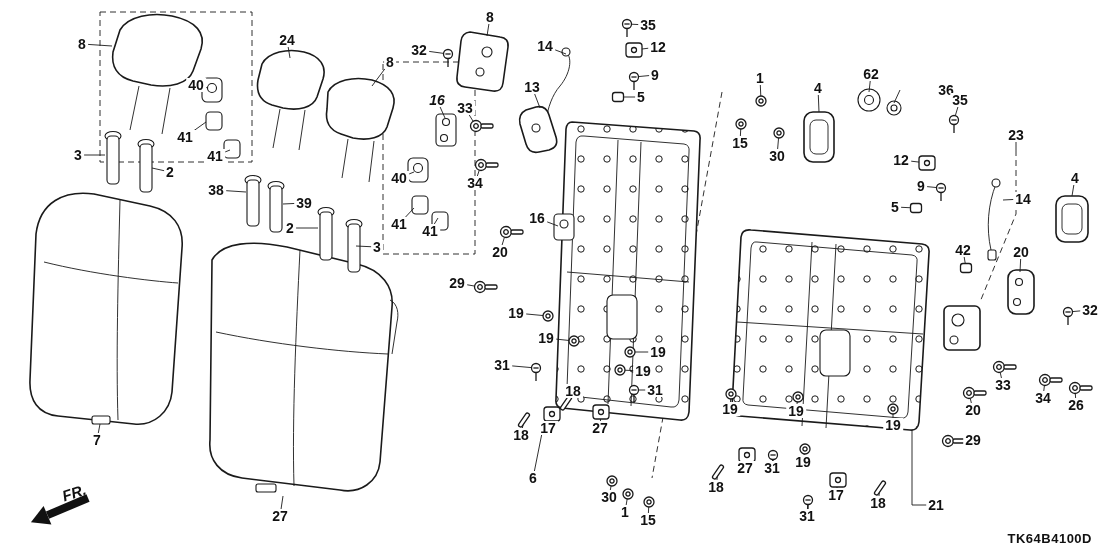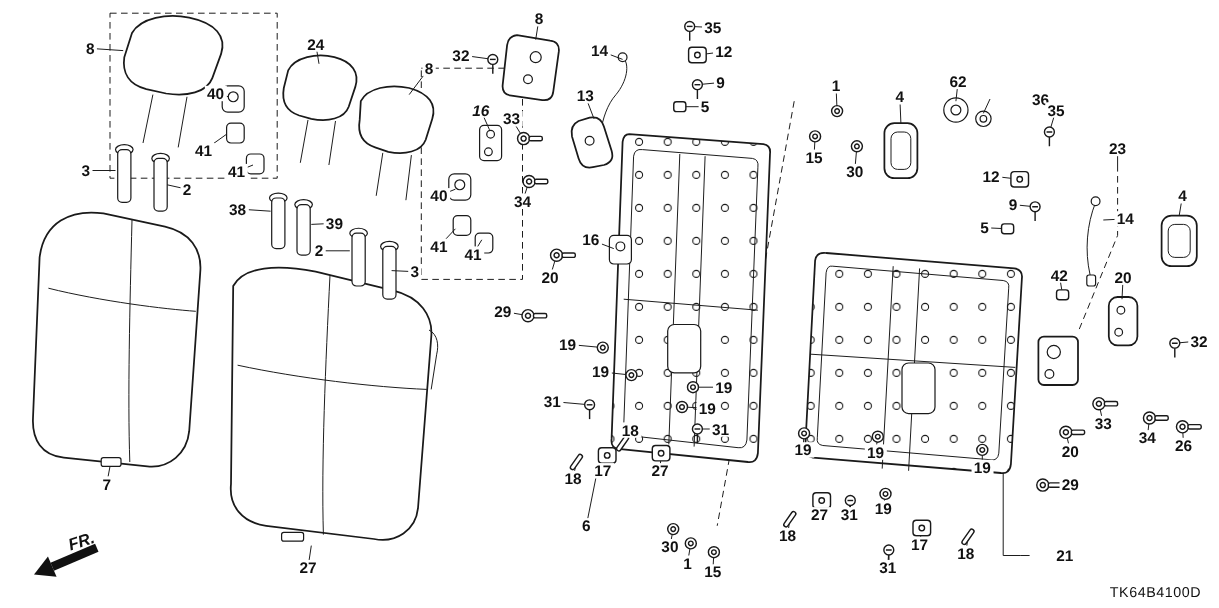--- a/index.html
+++ b/index.html
@@ -10,21 +10,21 @@
   .frame{stroke:var(--line,#1a1a1a);stroke-width:1.6;stroke-linejoin:round;}
   .thin{fill:none;stroke:var(--line,#1a1a1a);stroke-width:0.9;}
   .thin2{fill:#fff;stroke:var(--line,#1a1a1a);stroke-width:1.1;}
   .dash{fill:none;stroke:var(--line,#1a1a1a);stroke-width:0.9;stroke-dasharray:6 4;}
   .leader{stroke:var(--line,#1a1a1a);stroke-width:0.9;}
   .glyph circle,.glyph rect{fill:#fff;stroke:var(--line,#1a1a1a);stroke-width:1.3;}
   .glyph line{stroke:var(--line,#1a1a1a);stroke-width:1.3;}
   .arrow{fill:#111;stroke:none;}
   .callout{position:absolute;transform:translate(-50%,-50%);font-size:14px;font-weight:600;
            line-height:1;background:#fff;padding:0 2px;white-space:nowrap;}
-  .code{position:absolute;right:16px;bottom:7px;font-size:13px;font-weight:400;letter-spacing:.5px;}
+  .code{position:absolute;right:16px;bottom:7px;font-size:13px;font-weight:700;letter-spacing:.5px;}
   .fr{position:absolute;left:62px;top:484px;font-size:15px;font-weight:700;font-style:italic;
       transform:rotate(-18deg);}
 </style>
 </head>
 <body>
 
 <div class="stage">
 
   <svg width="1108" height="553" viewBox="0 0 1108 553">
     <defs>
@@ -503,21 +503,21 @@
       <div class="callout" style="left: 521px; top: 435px;">18</div>
       <div class="callout" style="left: 973px; top: 440px;">29</div>
       <div class="callout" style="left: 745px; top: 468px;">27</div>
       <div class="callout" style="left: 772px; top: 468px;">31</div>
       <div class="callout" style="left: 803px; top: 462px;">19</div>
       <div class="callout" style="left: 533px; top: 478px;">6</div>
       <div class="callout" style="left: 716px; top: 487px;">18</div>
       <div class="callout" style="left: 609px; top: 497px;">30</div>
       <div class="callout" style="left: 836px; top: 495px;">17</div>
       <div class="callout" style="left: 878px; top: 503px;">18</div>
-      <div class="callout" style="left: 968px; top: 505px;">21</div>
+      <div class="callout" style="left: 936px; top: 505px;">21</div>
       <div class="callout" style="left: 625px; top: 512px;">1</div>
       <div class="callout" style="left: 807px; top: 516px;">31</div>
       <div class="callout" style="left: 648px; top: 520px;">15</div>
       <div class="callout" style="left: 280px; top: 516px;">27</div>
     </div>
 
   <div class="fr">FR.</div>
   <div class="code">TK64B4100D</div>
 </div>
 

